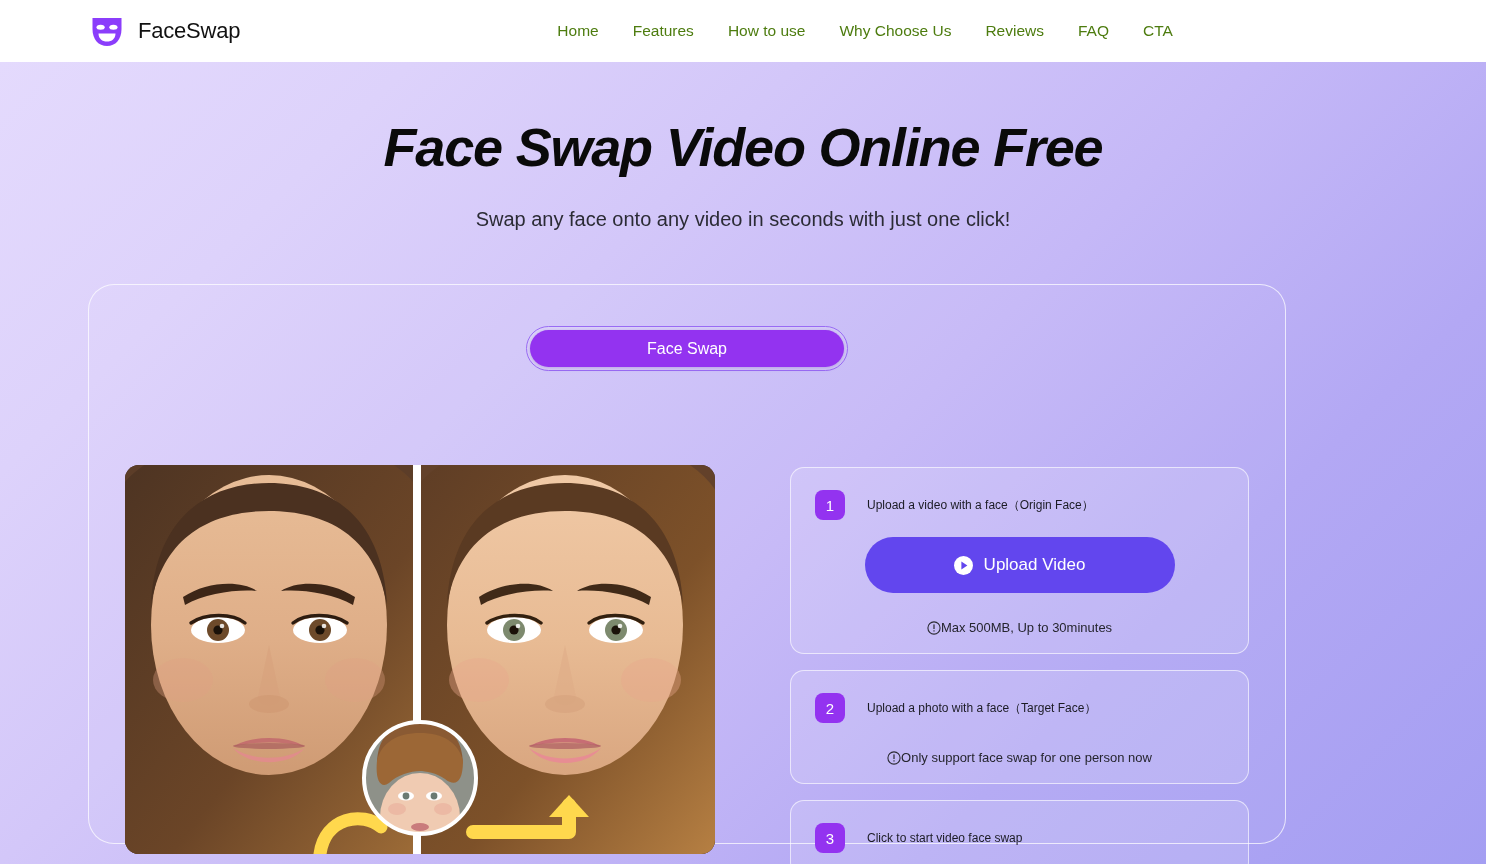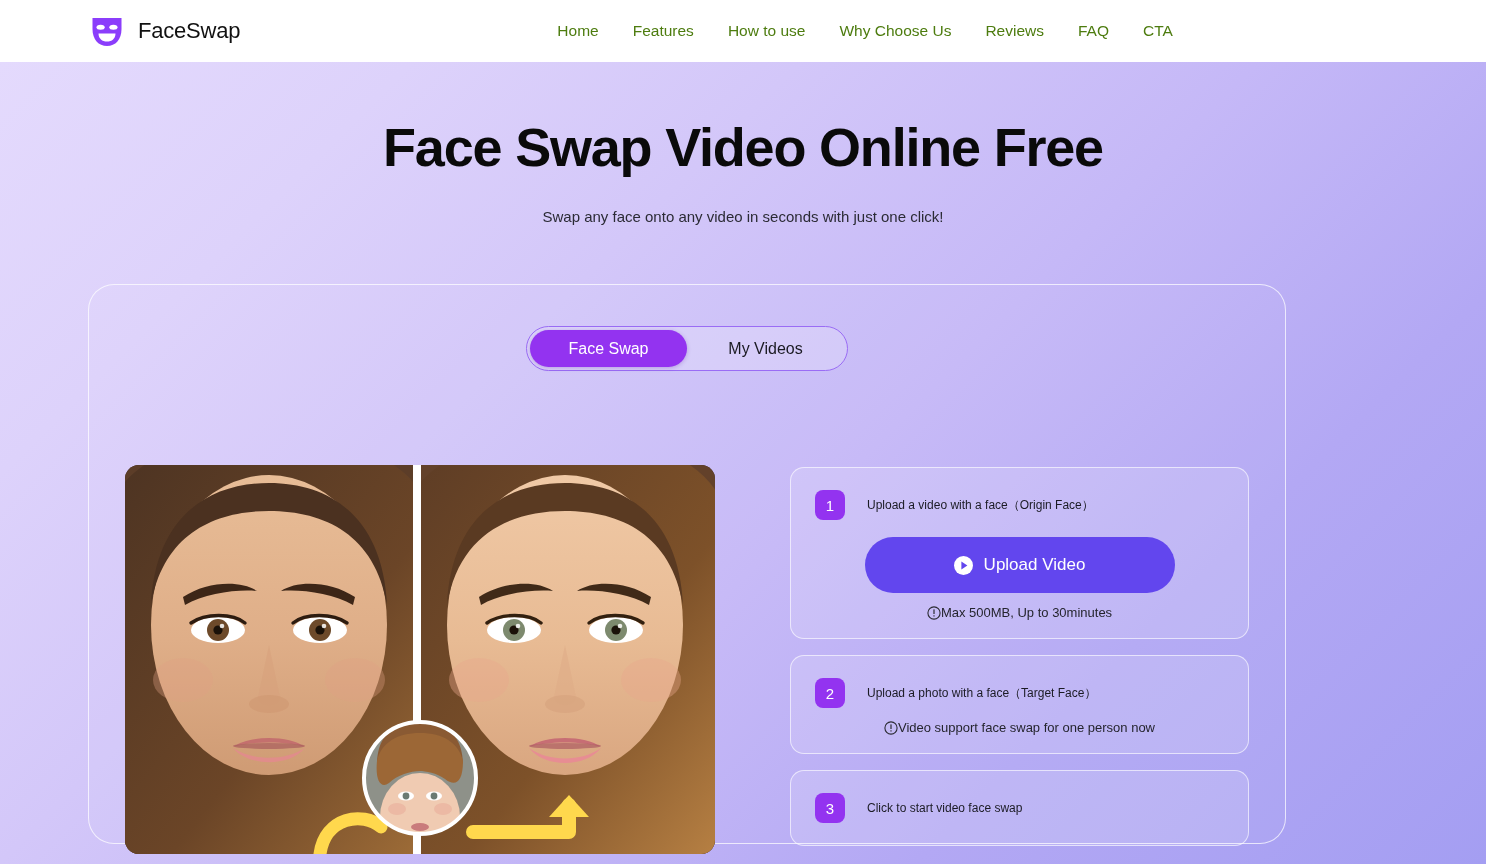--- a/index.html
+++ b/index.html
@@ -73,24 +73,25 @@
   }
 
   .hero-title {
     text-align: center;
     font-size: 54px;
     line-height: 1.08;
     font-weight: 700;
     letter-spacing: -1.2px;
     color: #0a0a0a;
     padding-top: 56px;
+    font-style: italic;
   }
   .hero-sub {
     text-align: center;
-    font-size: 15px;
+    font-size: 20px;
     color: #2b2b35;
     margin-top: 32px;
   }
 
   
   .panel {
     position: absolute;
     left: 88px;
     top: 222px;
     width: 1198px;
@@ -201,21 +202,21 @@
     font-size: 17px;
     display: flex;
     align-items: center;
     justify-content: center;
     gap: 11px;
     cursor: pointer;
     border: none;
     font-family: inherit;
   }
   .hint {
-    margin-top: 12px;
+    margin-top: 27px;
     display: flex;
     justify-content: center;
     font-size: 13px;
     color: #25252e;
   }
   .icon { display: inline-flex; align-items: center; justify-content: center; }
 </style>
 </head>
 <body>
 
@@ -246,21 +247,20 @@
 <div class="hero">
 
   <h1 class="hero-title">Face Swap Video Online Free</h1>
   <p class="hero-sub">Swap any face onto any video in seconds with just one click!</p>
 
   <div class="panel">
 
     <div class="toggle-wrap">
       <div class="toggle">
         <div class="toggle-btn active">Face Swap</div>
-        <div class="toggle-btn">My Videos</div>
       </div>
     </div>
 
     <div class="workspace">
 
       <div class="preview">
         <svg width="590" height="389" viewBox="0 0 590 389">
           <defs>
             <linearGradient id="skinL" x1="0" y1="0" x2="0" y2="1">
               <stop offset="0%" stop-color="#e8bd97"></stop>
@@ -412,21 +412,21 @@
             <div class="step-label">Upload a photo with a face（Target Face）</div>
           </div>
           <div class="hint">
             <span class="icon">
               <svg width="14" height="14" viewBox="0 0 14 14">
                 <circle cx="7" cy="7" r="6.1" fill="none" stroke="#2b2b33" stroke-width="1.1"></circle>
                 <rect x="6.4" y="3.4" width="1.2" height="4.6" fill="#2b2b33"></rect>
                 <rect x="6.4" y="9.3" width="1.2" height="1.2" fill="#2b2b33"></rect>
               </svg>
             </span>
-            <span>Video support face swap for one person now</span>
+            <span>Only support face swap for one person now</span>
           </div>
         </div>
 
         <div class="step-card compact">
           <div class="step-head">
             <div class="step-badge">3</div>
             <div class="step-label">Click to start video face swap</div>
           </div>
         </div>
 

